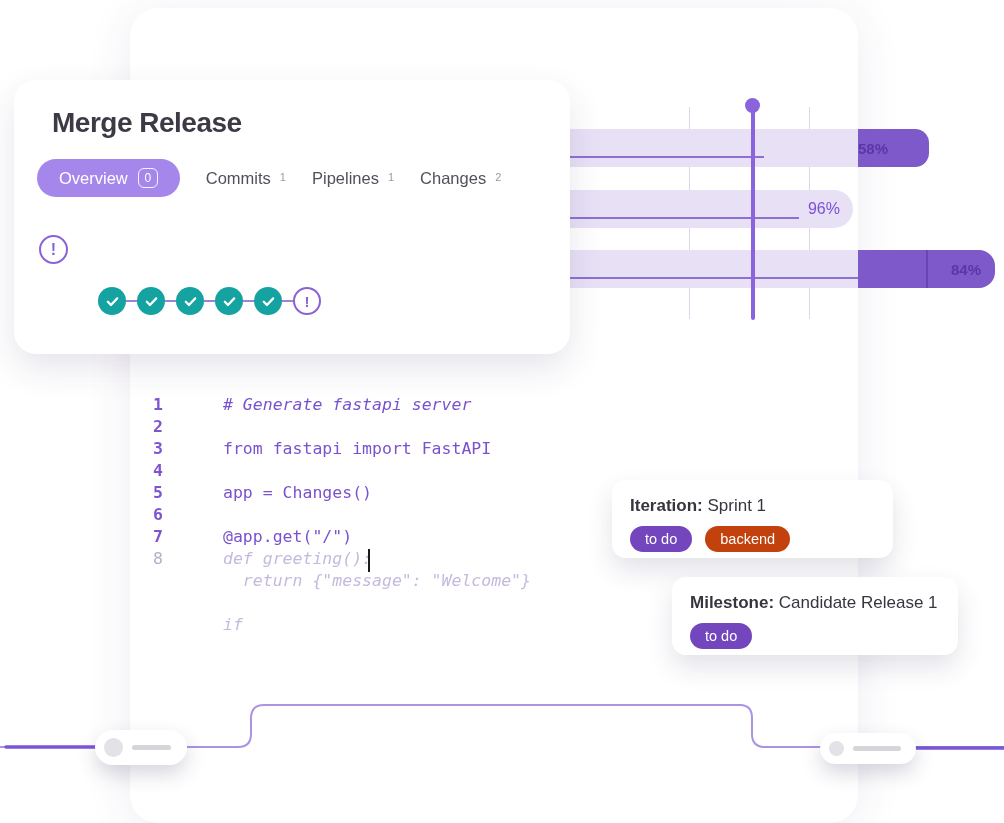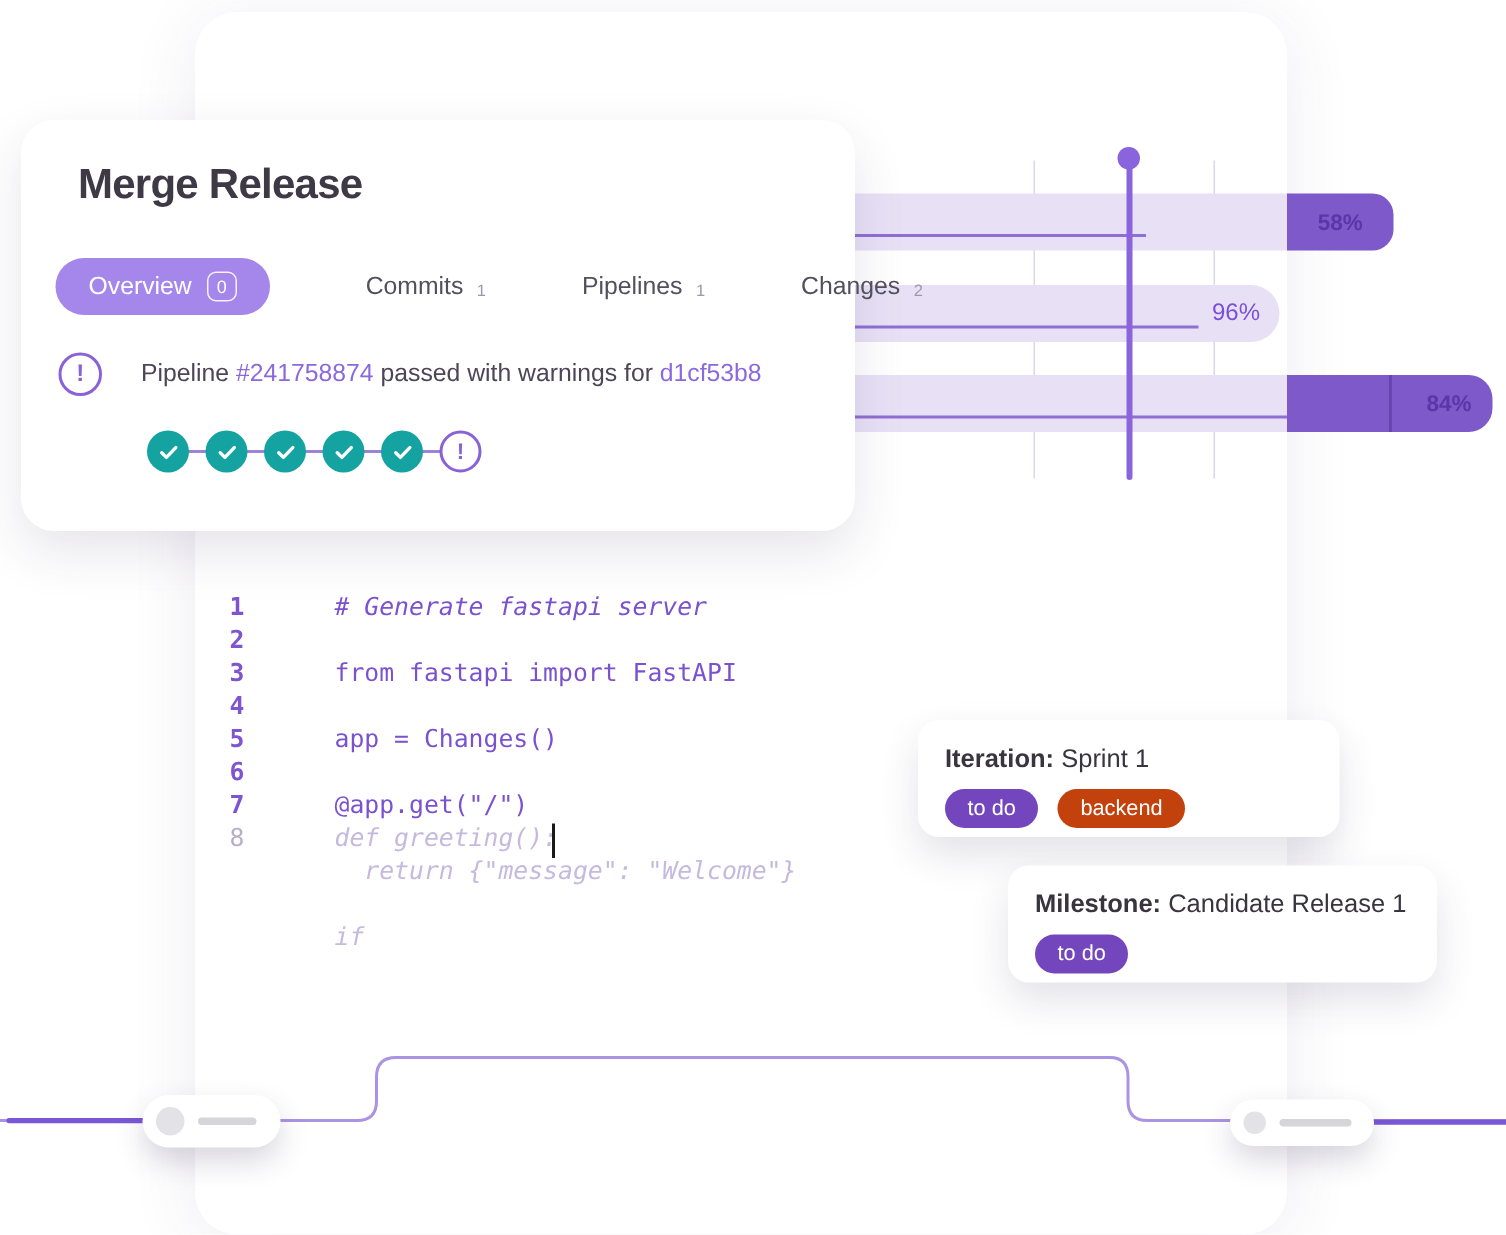--- a/index.html
+++ b/index.html
@@ -21,44 +21,44 @@
                border-radius:50%; background:#8a64dd; }
   .gbar { position:absolute; height:38px; background:#e8e1f6; }
   .gbar-1 { left:555px; top:129px; width:305px; }
   .gbar-2 { left:555px; top:190px; width:298px; border-radius:0 19px 19px 0;
             display:flex; align-items:center; justify-content:flex-end; padding-right:13px;
             color:#7b4fd8; font-size:16px; }
   .gbar-3 { left:555px; top:250px; width:303px; }
   .gbar-dark { position:absolute; height:38px; background:#7d59c9; color:#5a36a8;
                font-size:15px; font-weight:700; display:flex; align-items:center; }
   .gdark-1 { left:858px; top:129px; width:71px; border-radius:0 14px 14px 0;
-             justify-content:center; }
+             justify-content:flex-start; }
   .gdark-3 { left:858px; top:250px; width:137px; border-radius:0 16px 16px 0;
              justify-content:flex-end; padding-right:14px; }
   .gdark-divider { position:absolute; left:68px; top:0; width:2px; height:38px;
                    background:rgba(80,46,150,0.45); }
   .gthin { position:absolute; height:2px; background:#8f6fd2; }
   .gthin-1 { left:555px; top:156px; width:209px; }
   .gthin-2 { left:555px; top:217px; width:244px; }
   .gthin-3 { left:555px; top:277px; width:303px; }
 
   
   .mr-card { position:absolute; left:14px; top:80px; width:556px; height:274px;
              background:#fff; border-radius:22px;
              box-shadow:0 14px 34px rgba(60,50,90,0.13); }
   .mr-title { position:absolute; left:38px; top:27px; font-size:28px; font-weight:700;
               color:#3d3a46; letter-spacing:-0.5px; }
-  .mr-tabs { position:absolute; left:23px; top:92px; display:flex; align-items:center; gap:37px; }
+  .mr-tabs { position:absolute; left:23px; top:79px; display:flex; align-items:center; gap:26px; }
   .tab-active { height:38px; border-radius:19px; background:#a586ea;
                 display:flex; align-items:center; gap:10px; padding:0 22px;
                 color:#fff; font-size:16.5px; cursor:pointer; }
   .tab-badge { width:20px; height:20px; border:1.5px solid rgba(255,255,255,0.9);
                border-radius:6px; font-size:12px; display:flex; align-items:center;
                justify-content:center; }
-  .tab-plain { color:#52505c; font-size:16.5px; cursor:pointer; display:flex; align-items:flex-end;margin-left:27px; }
+  .tab-plain { color:#52505c; font-size:16.5px; cursor:pointer; display:flex; align-items:center; }
   .tab-count { font-size:11px; color:#9d97a9; margin-left:9px; transform:translateY(-1px); }
   .mr-status { position:absolute; left:25px; top:155px; display:flex; align-items:center; gap:26px; }
   .warn-circle { width:29px; height:29px; border-radius:50%; border:2.5px solid #8a62d8;
                  color:#8a62d8; font-weight:700; font-size:16px; display:flex;
                  align-items:center; justify-content:center; flex:none; }
   .status-text { font-size:16.5px; color:#4b4658; white-space:nowrap; }
   .status-link { color:#8b68dd; }
   .mr-stages { position:absolute; left:84px; top:207px; width:233px; height:28px; }
   .stages-line { position:absolute; left:14px; right:14px; top:13px; height:2px; background:#9e82da; }
   .stages-row { position:absolute; left:0; top:0; display:flex; gap:11px; }
@@ -242,26 +242,20 @@
         <span>Pipelines</span>
         <span class="tab-count">1</span>
       </div>
       <div class="tab-plain">
         <span>Changes</span>
         <span class="tab-count">2</span>
       </div>
     </div>
     <div class="mr-status">
       <div class="warn-circle">!</div>
-      <div class="status-text">
-        <span>Pipeline</span>
-        <span class="status-link">#241758874</span>
-        <span>passed with warnings for</span>
-        <span class="status-link">d1cf53b8</span>
-      </div>
     </div>
     <div class="mr-stages">
       <div class="stages-line"></div>
       <div class="stages-row">
         <div class="stage stage-check">
             <svg viewBox="0 0 24 24">
               <path d="M4.5 12.5l5 5L19.5 7" fill="none" stroke="#fff" stroke-width="3.6" stroke-linecap="round" stroke-linejoin="round"></path>
             </svg>
           </div>
         <div class="stage stage-check">

